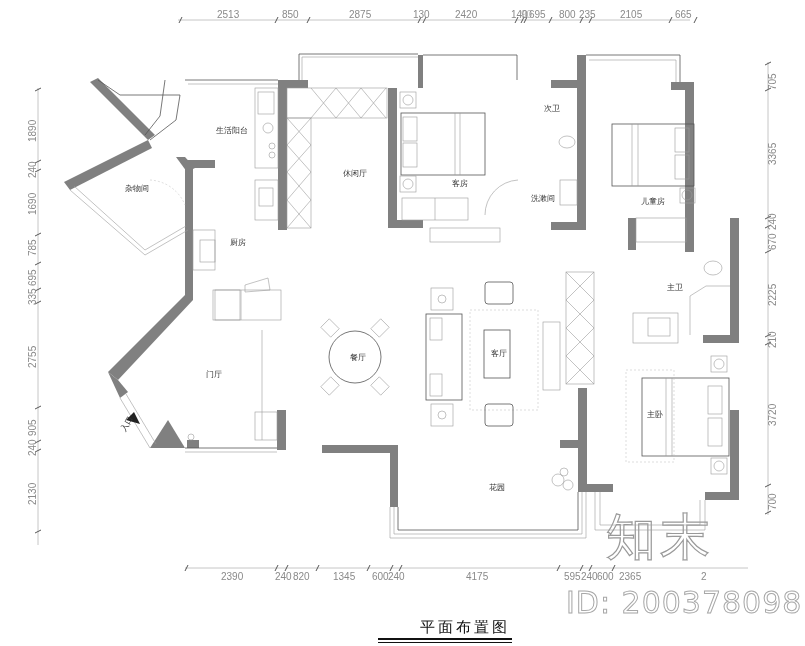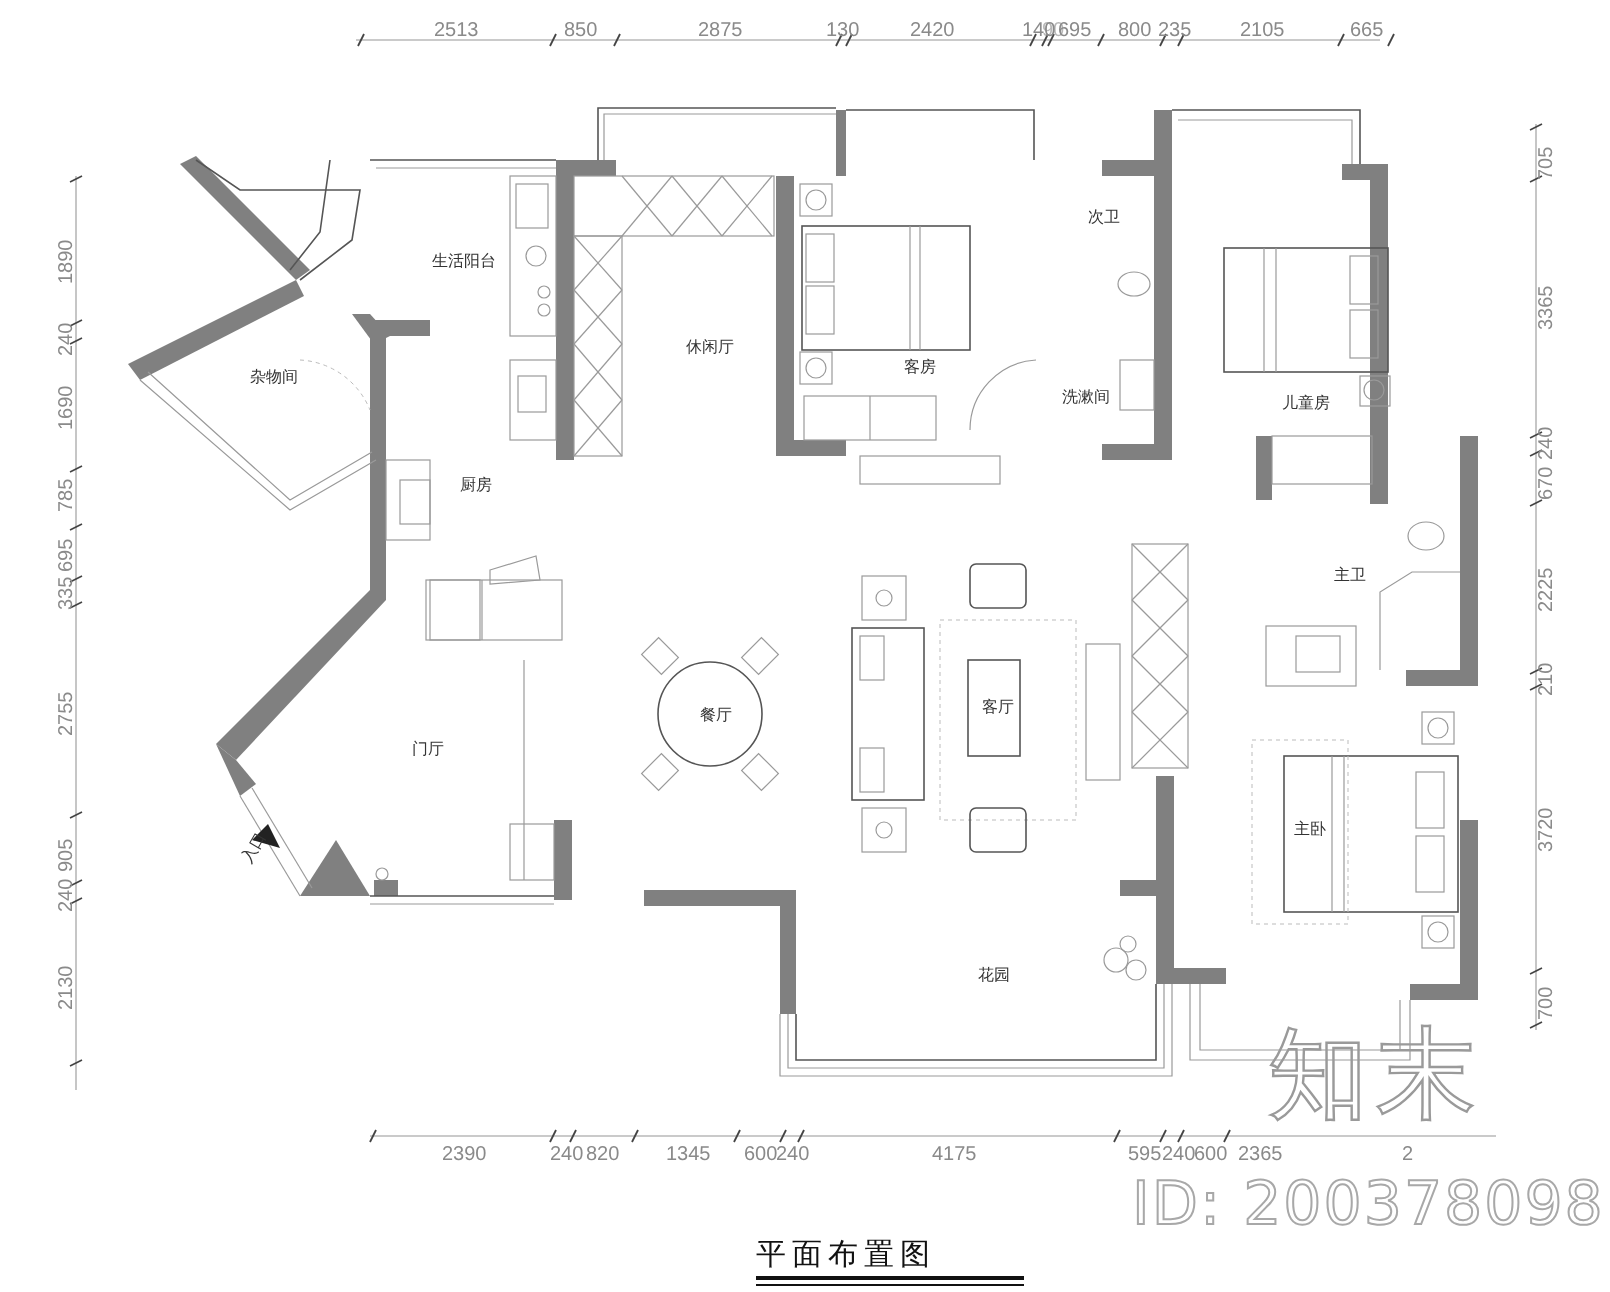--- a/index.html
+++ b/index.html
@@ -9,29 +9,29 @@
     .dim { font-family: "Liberation Sans", sans-serif; font-size: 10px; fill: #8a8a8a; }
     .room { font-family: "DejaVu Sans", sans-serif; font-size: 8px; fill: #333333; }
     .wall { fill: #808080; }
     .ln { stroke: #555; fill: none; stroke-width: 0.8; }
     .lnl { stroke: #9a9a9a; fill: none; stroke-width: 0.6; }
     .lnd { stroke: #bbb; fill: none; stroke-width: 0.5; stroke-dasharray: 2 2; }
     .dl { stroke: #b8b8b8; stroke-width: 0.8; }
     .tick { stroke: #444; stroke-width: 0.9; }
     .title {
       position: absolute; left: 378px; top: 618px; width: 132px;
-      text-align: left; font-size: 15px; color: #111; letter-spacing: 3px;
+      text-align: right; font-size: 15px; color: #111; letter-spacing: 3px;
       font-family: "DejaVu Sans", sans-serif;
     }
     .title-rule1 { position: absolute; left: 378px; top: 638px; width: 134px; height: 2px; background: #111; }
     .title-rule2 { position: absolute; left: 378px; top: 642px; width: 134px; height: 1px; background: #111; }
     .wm-logo {
       position: absolute; left: 606px; top: 512px; font-size: 50px; letter-spacing: 4px;
       color: transparent; -webkit-text-stroke: 1.2px #9a9a9a;
-      font-family: "DejaVu Sans", sans-serif; line-height: 1; margin-left: 28px;
+      font-family: "DejaVu Sans", sans-serif; line-height: 1;
     }
     .wm-id {
       position: absolute; left: 566px; top: 588px; font-size: 30px; letter-spacing: 1px;
       color: transparent; -webkit-text-stroke: 1px #a8a8a8;
       font-family: "DejaVu Sans", sans-serif; line-height: 1;
     }
   </style>
 </head>
 <body>
 

